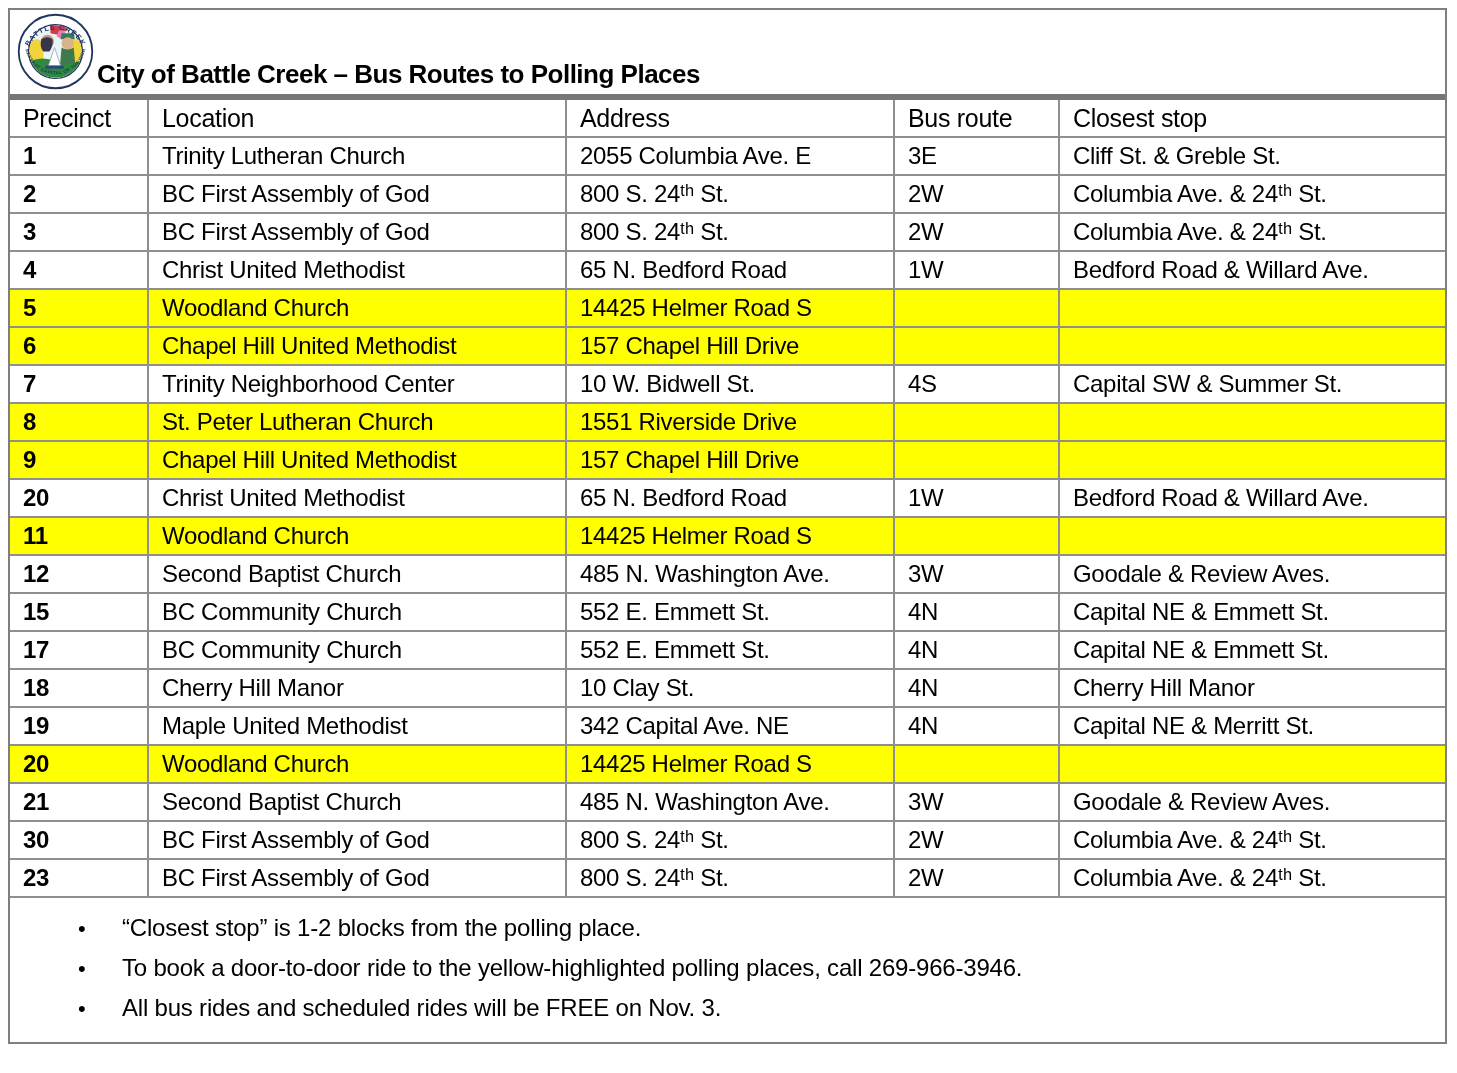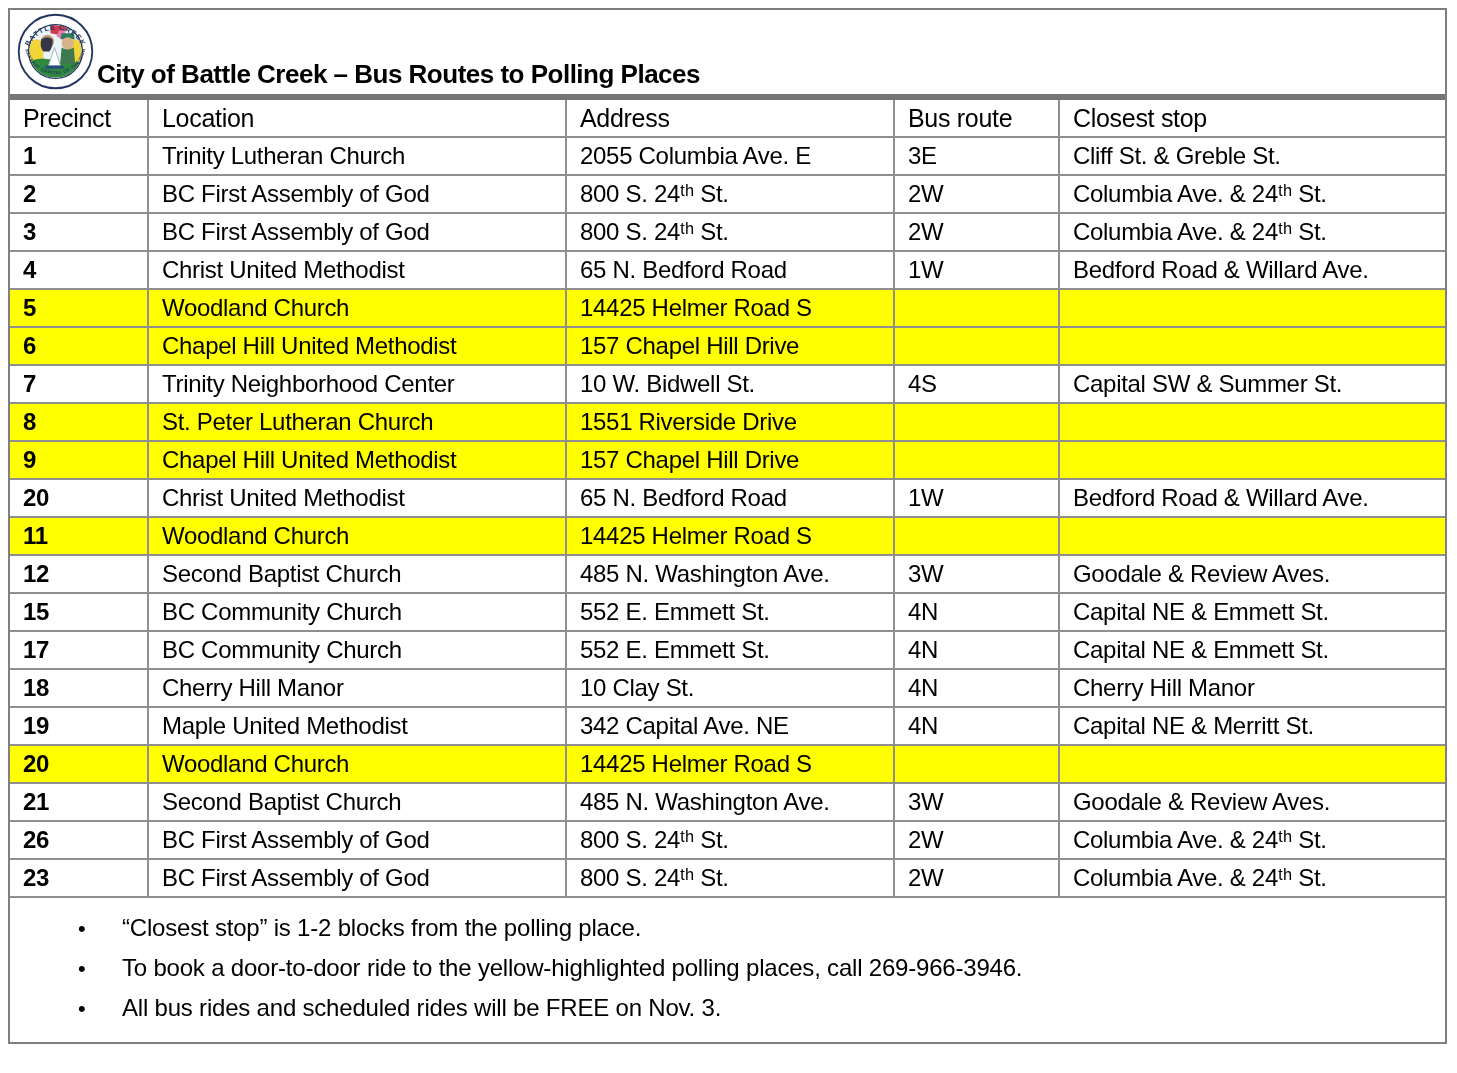--- a/index.html
+++ b/index.html
@@ -226,21 +226,21 @@
           <td></td>
         </tr>
         <tr>
           <td>21</td>
           <td>Second Baptist Church</td>
           <td>485 N. Washington Ave.</td>
           <td>3W</td>
           <td>Goodale &amp; Review Aves.</td>
         </tr>
         <tr>
-          <td>26</td>
+          <td>30</td>
           <td>BC First Assembly of God</td>
           <td>800 S. 24ᵗʰ St.</td>
           <td>2W</td>
           <td>Columbia Ave. &amp; 24ᵗʰ St.</td>
         </tr>
         <tr>
           <td>23</td>
           <td>BC First Assembly of God</td>
           <td>800 S. 24ᵗʰ St.</td>
           <td>2W</td>

